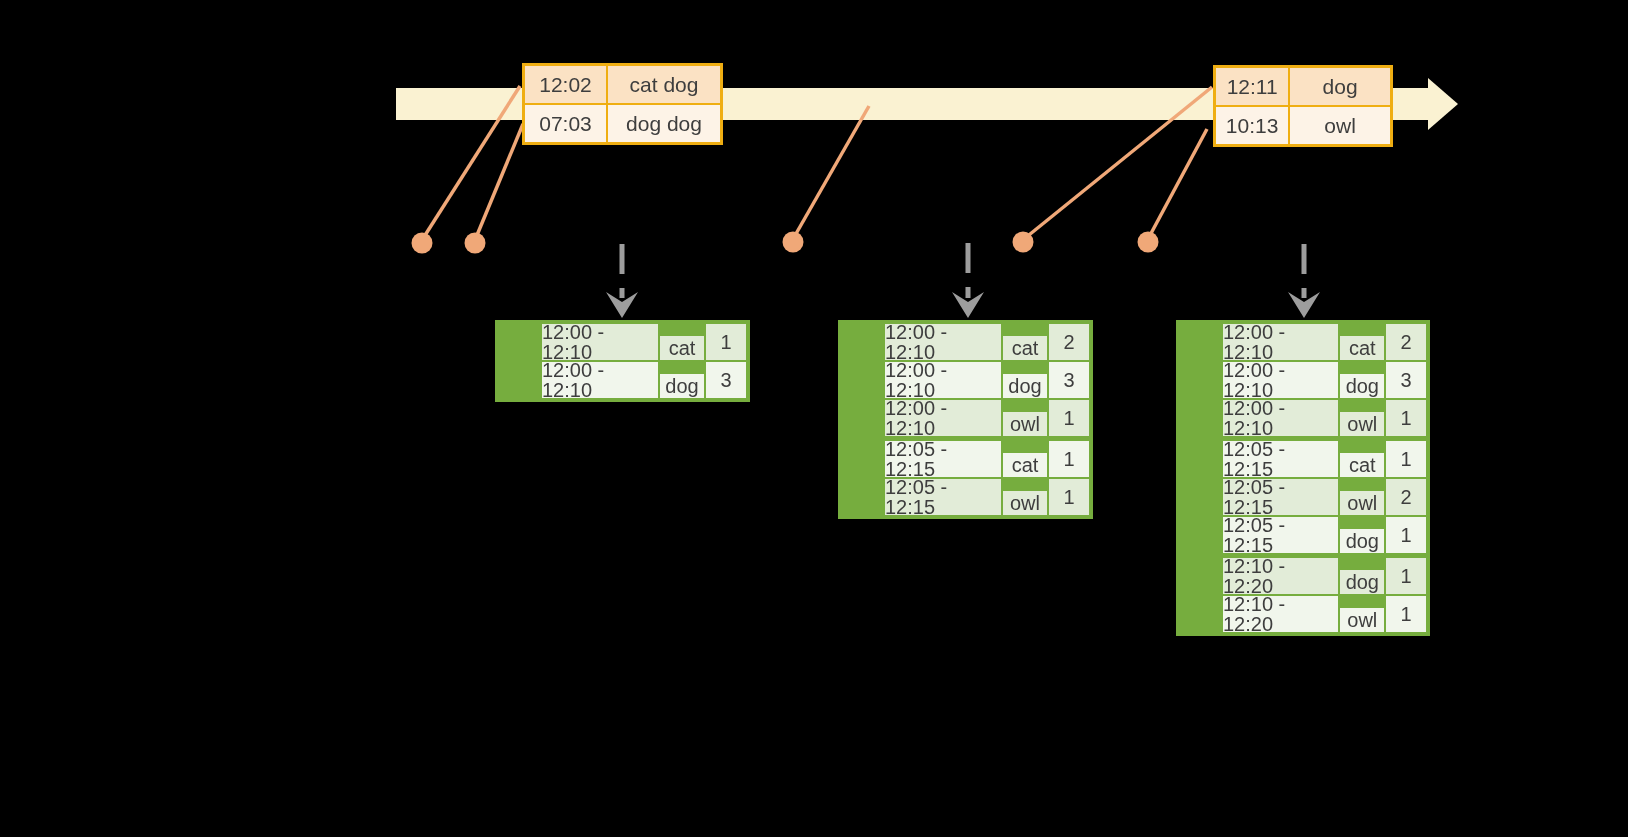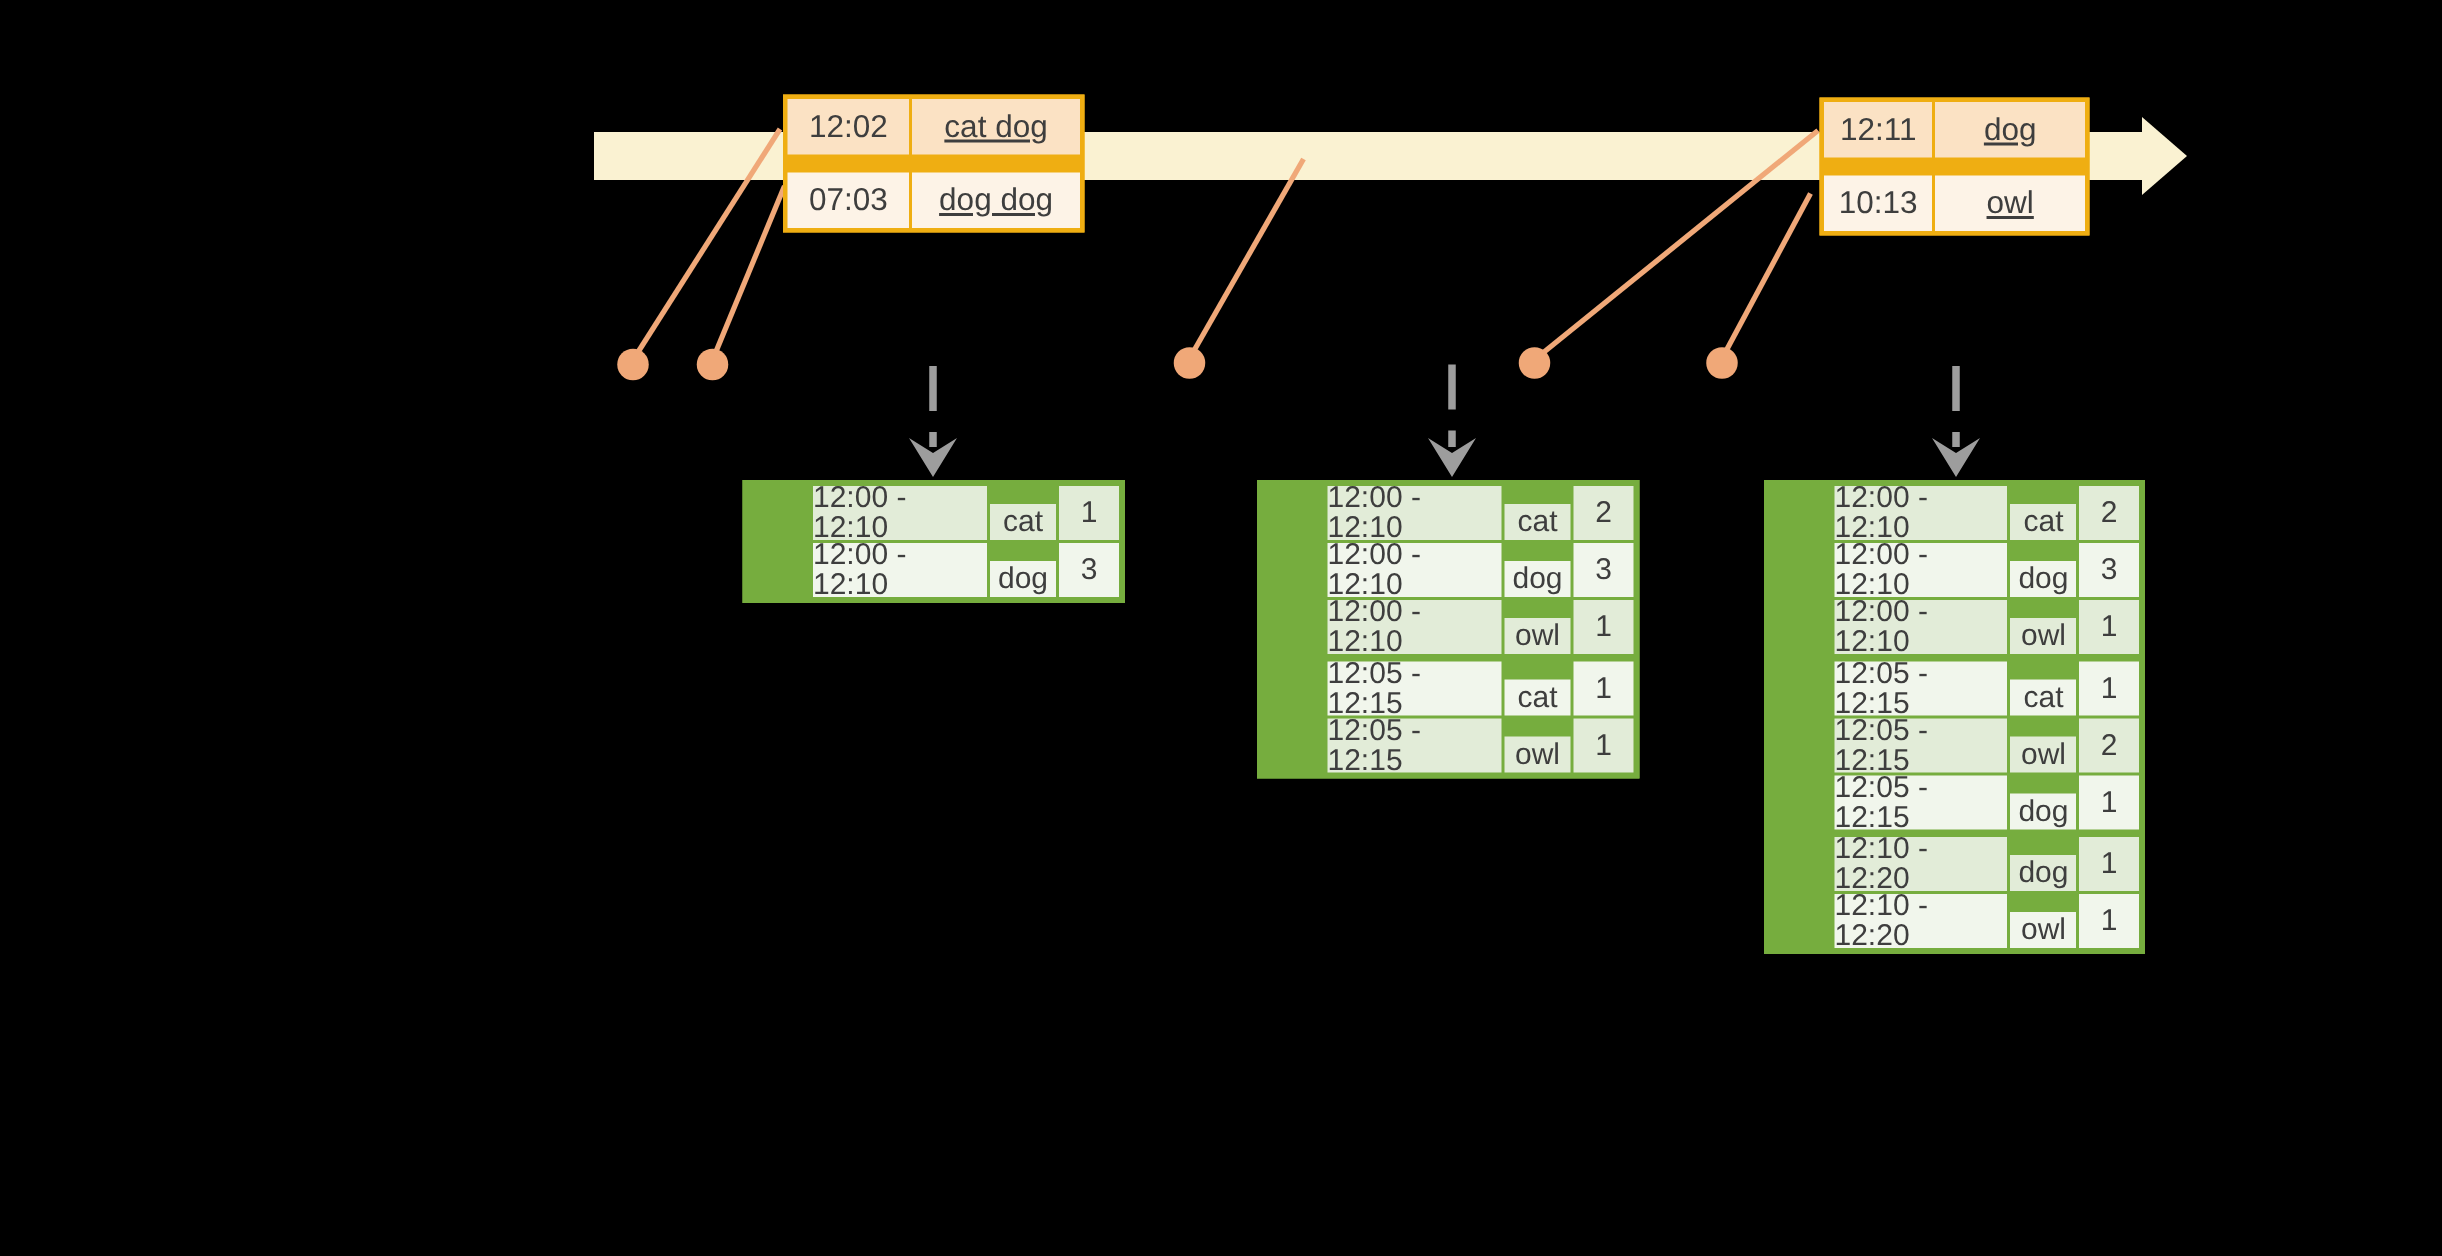--- a/index.html
+++ b/index.html
@@ -25,30 +25,30 @@
     position:relative;
   }
   #stage{position:absolute;inset:0;width:1628px;height:837px;}
   #overlay{position:absolute;top:0;left:0;z-index:1;}
 
   
   .etable{
     position:absolute;z-index:2;
     border:3px solid var(--event_border);
     background:var(--event_border);
-    display:flex;flex-direction:column;gap:12px;
+    display:flex;flex-direction:column;gap:2px;
     box-sizing:border-box;
   }
   .erow{display:flex;gap:2px;height:37px;}
   .ecell{
     display:flex;align-items:center;justify-content:center;
     font-size:21px;line-height:1;
   }
   .ecell.time{width:42%;}
-  .ecell.words{width:58%;text-decoration:underline;}
+  .ecell.words{width:58%;}
   .eshade-dark .ecell{background:var(--event_row_dark);}
   .eshade-light .ecell{background:var(--event_row_light);}
 
   
   .rtable{
     position:absolute;z-index:2;
     border:4px solid var(--result_border);
     background:var(--result_border);
     display:flex;flex-direction:column;
     box-sizing:border-box;

